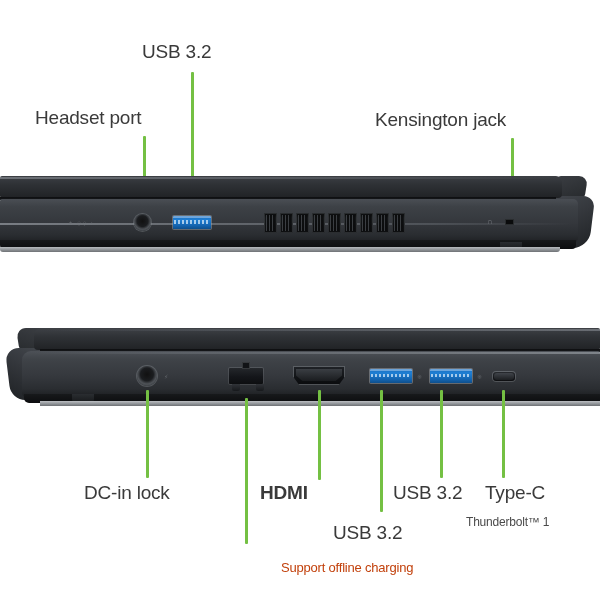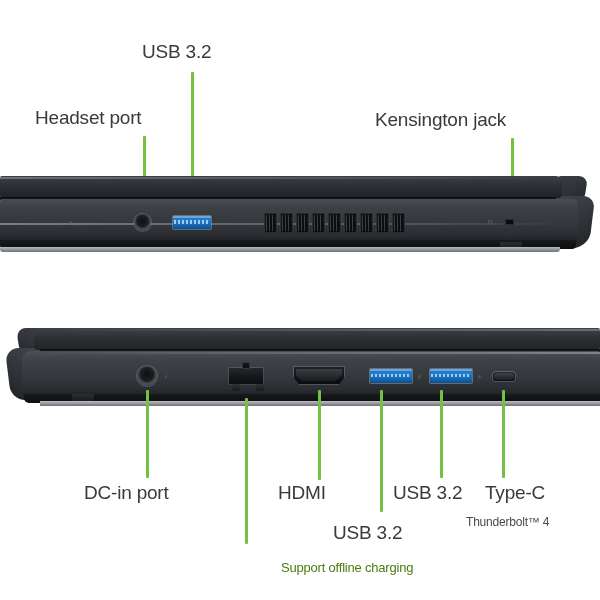--- a/index.html
+++ b/index.html
@@ -17,21 +17,21 @@
   
   .label{
     position:absolute;
     white-space:nowrap;
     color:#3a3a3a;
     font-weight:400;
     letter-spacing:-0.2px;
     line-height:1;
   }
   .label.big{font-size:19px;}
-  .label.small{font-size:13px;color:#4d7c0f;}
+  .label.small{font-size:13px;color:#c2410c;}
   .label.tiny{font-size:12px;color:#4a4a4a;}
 
   
   .leader{
     position:absolute;
     width:3px;
     background:#74c043;
     border-radius:1px;
   }
 
@@ -328,26 +328,26 @@
     <div class="lb-foot"></div>
   </div>
 
   <div class="leader" style="left:146px;top:390px;height:88px;"></div>
   <div class="leader" style="left:245px;top:398px;height:146px;"></div>
   <div class="leader" style="left:318px;top:390px;height:90px;"></div>
   <div class="leader" style="left:380px;top:390px;height:122px;"></div>
   <div class="leader" style="left:440px;top:390px;height:88px;"></div>
   <div class="leader" style="left:502px;top:390px;height:88px;"></div>
 
-  <div class="label big" style="left:84px;top:483px;">DC-in port</div>
-
-
-  <div class="label big" style="left:278px;top:483px;">HDMI</div>
+  <div class="label big" style="left:84px;top:483px;">DC-in lock</div>
+
+
+  <div class="label big" style="left:260px;top:483px;font-weight:bold;">HDMI</div>
 
   <div class="label big" style="left:333px;top:523px;">USB 3.2</div>
   <div class="label small" style="left:281px;top:561px;">Support offline charging</div>
 
   <div class="label big" style="left:393px;top:483px;">USB 3.2</div>
 
   <div class="label big" style="left:485px;top:483px;">Type-C</div>
-  <div class="label tiny" style="left:466px;top:516px;">Thunderbolt™ 4</div>
+  <div class="label tiny" style="left:466px;top:516px;">Thunderbolt™ 1</div>
 
 </div>
 
 </body></html>

